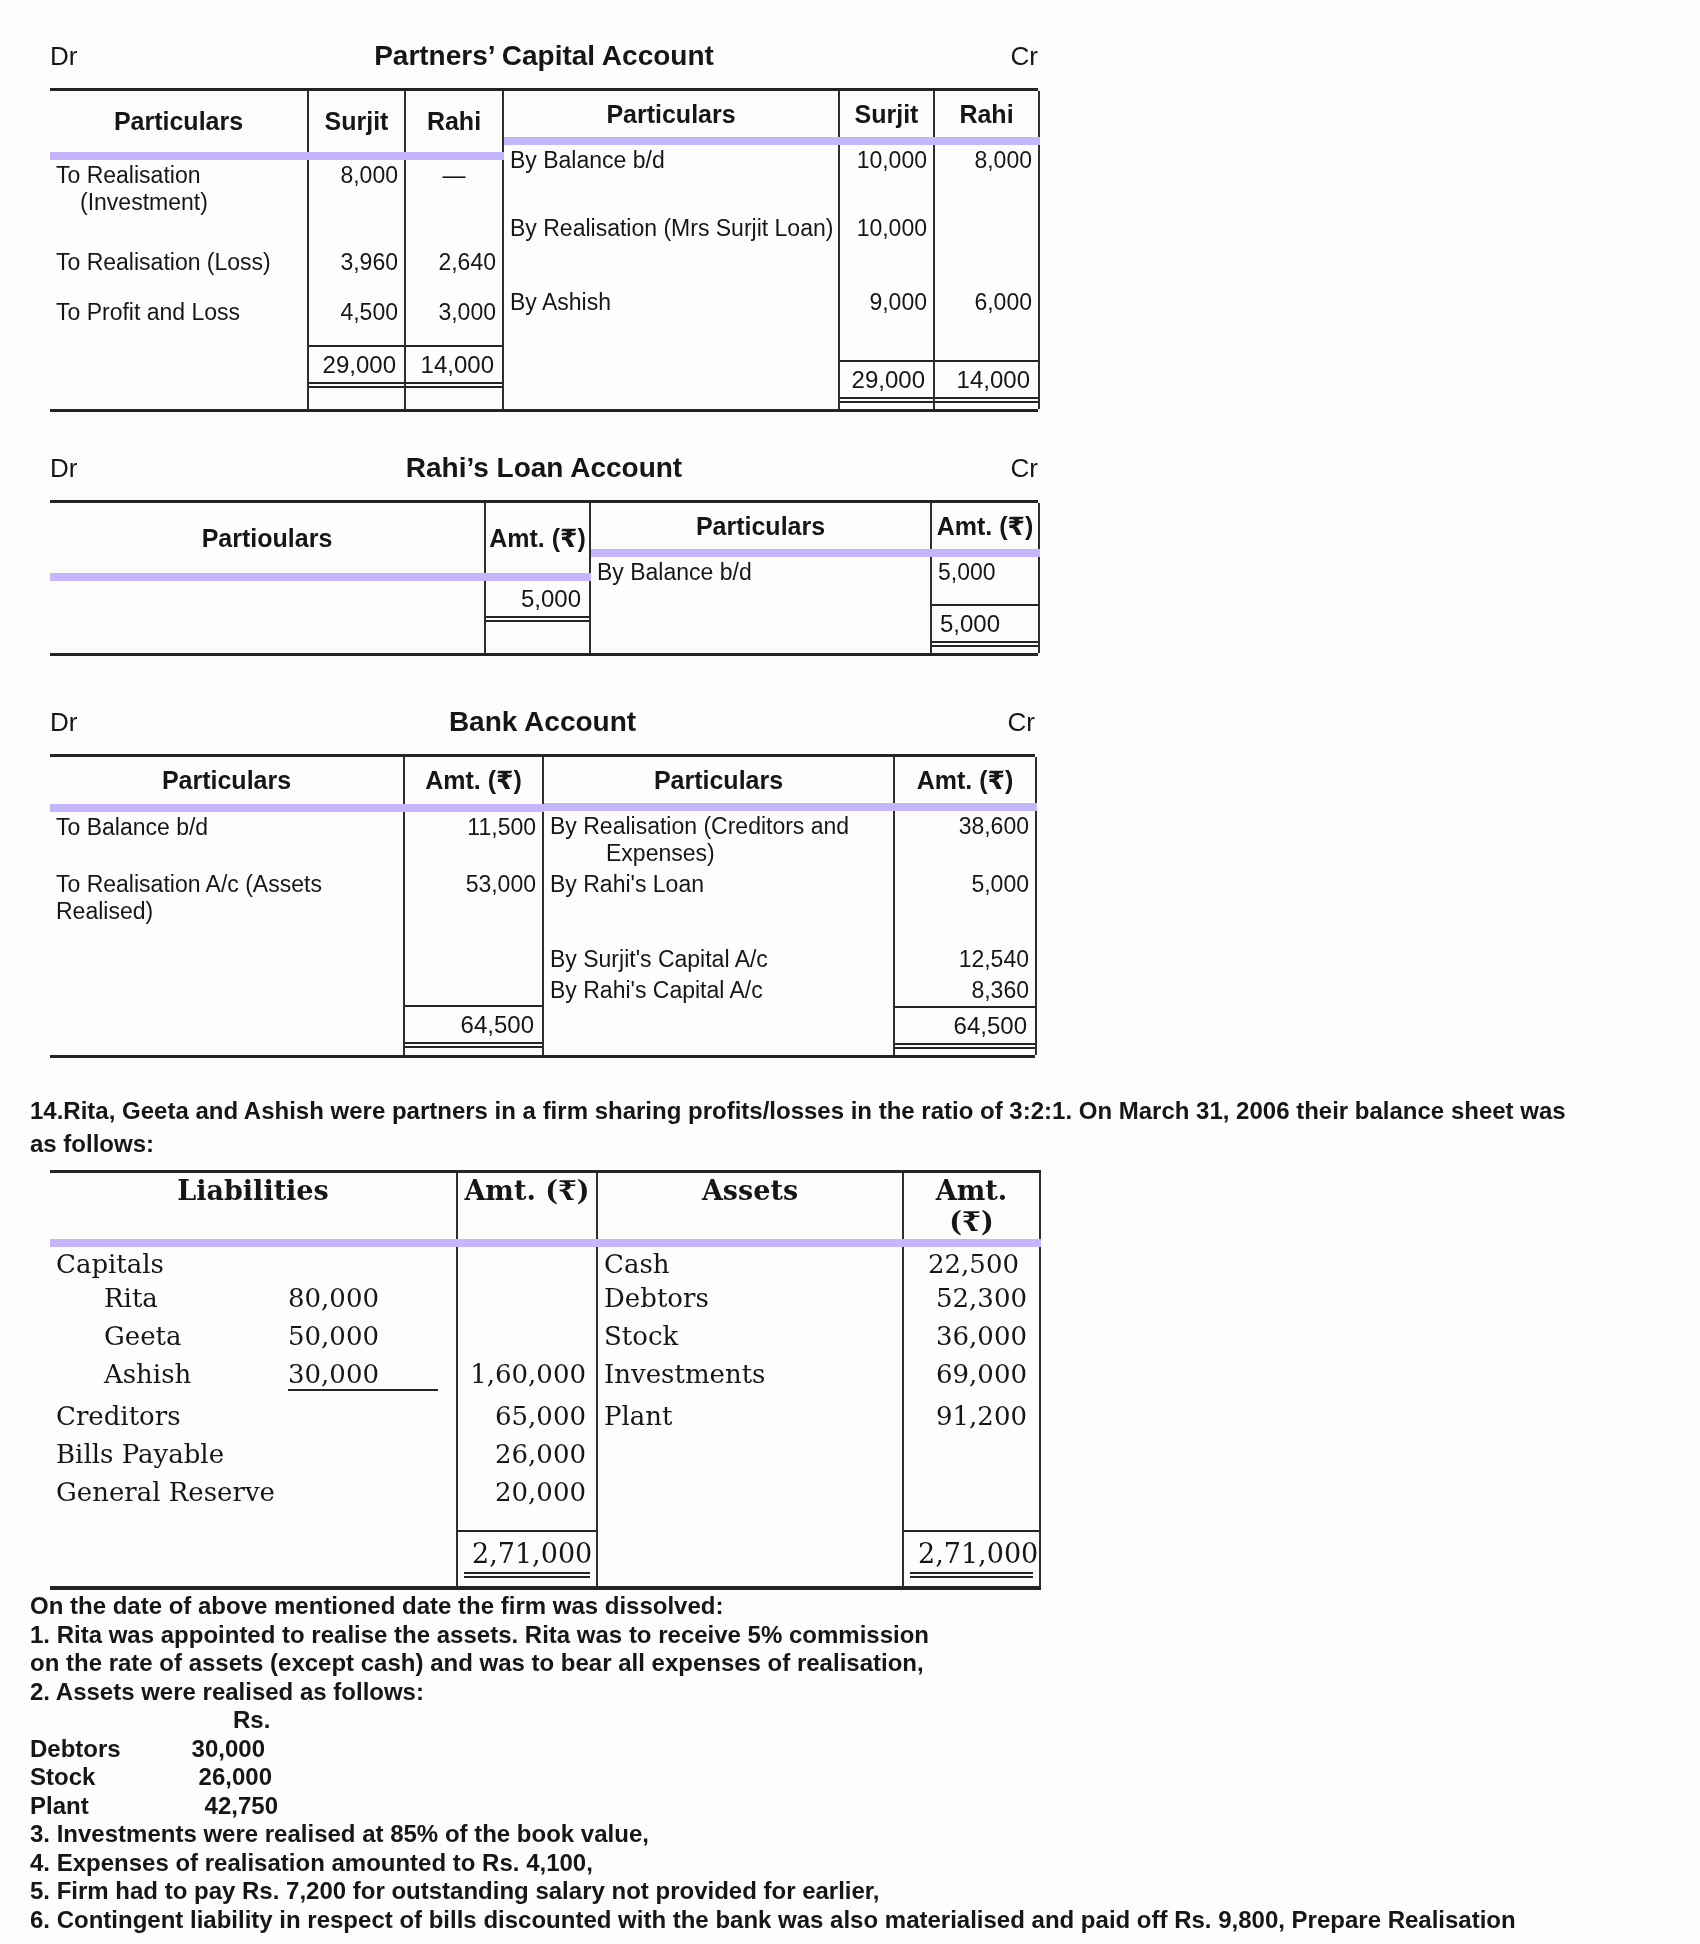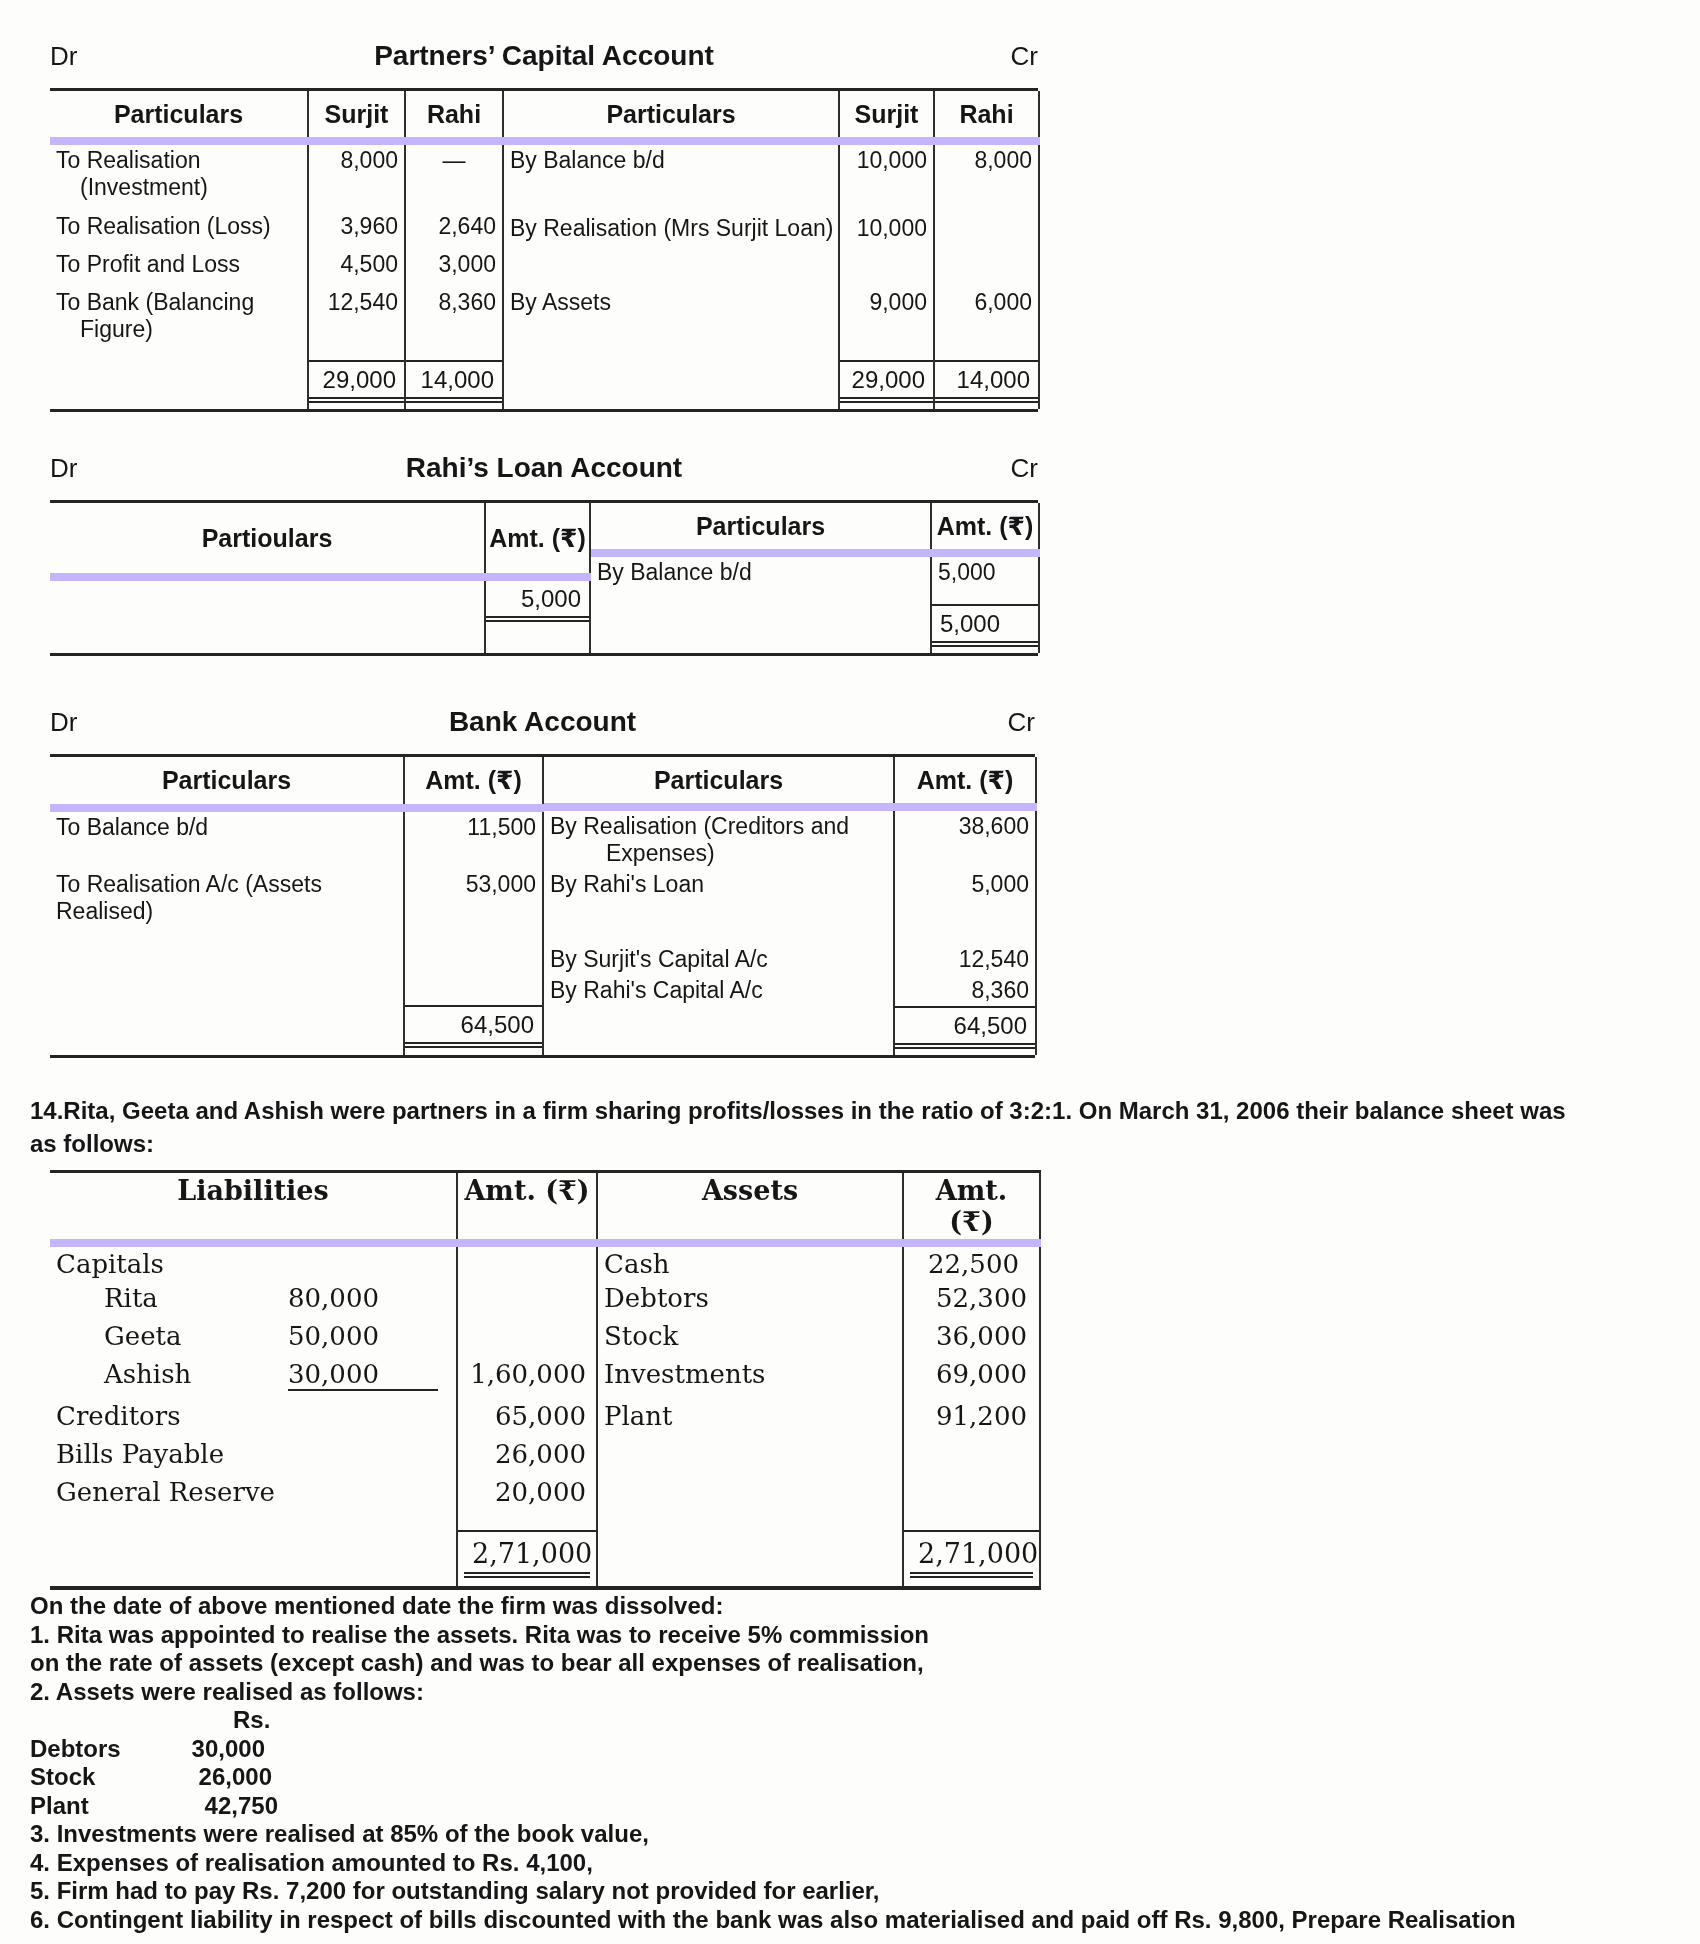--- a/index.html
+++ b/index.html
@@ -86,28 +86,20 @@
       <tr style="height:38px;">
         <td class="vr lbl">To Realisation (Loss)</td>
         <td class="vr num">3,960</td>
         <td class="vr num">2,640</td>
       </tr>
       <tr style="height:38px;">
         <td class="vr lbl">To Profit and Loss</td>
         <td class="vr num">4,500</td>
         <td class="vr num">3,000</td>
       </tr>
-      <tr style="height:74px;">
-        <td class="vr lbl">
-          <div>To Bank (Balancing</div>
-          <div class="ind">Figure)</div>
-        </td>
-        <td class="vr num bot">12,540</td>
-        <td class="vr num">8,360</td>
-      </tr>
       <tr class="tot" style="height:46px;">
         <td class="vr"></td>
         <td class="vr ta">
               <span class="dbl">29,000</span>
             </td>
         <td class="vr ta">
               <span class="dbl">14,000</span>
             </td>
       </tr>
     </tbody>
@@ -139,21 +131,21 @@
         <td class="vr lbl">By Realisation (Mrs Surjit Loan)</td>
         <td class="vr num">10,000</td>
         <td class="vr"></td>
       </tr>
       <tr style="height:37px;">
         <td class="vr"></td>
             <td class="vr"></td>
             <td class="vr"></td>
       </tr>
       <tr style="height:44px;">
-        <td class="vr lbl">By Assets</td>
+        <td class="vr lbl">By Ashish</td>
         <td class="vr num">9,000</td>
         <td class="vr num">6,000</td>
       </tr>
       <tr style="height:30px;">
         <td class="vr"></td>
             <td class="vr"></td>
             <td class="vr"></td>
       </tr>
       <tr class="tot" style="height:46px;">
         <td class="vr"></td>

